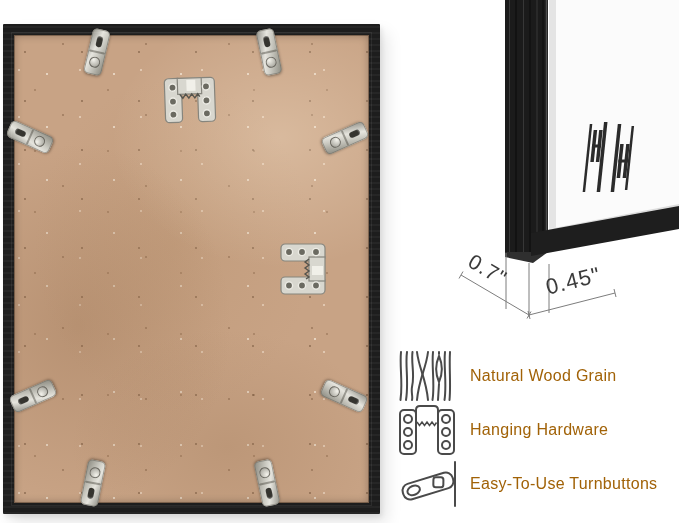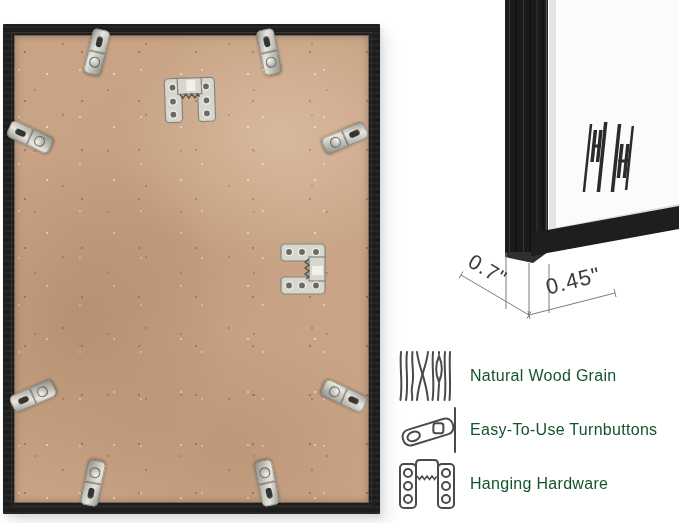--- a/index.html
+++ b/index.html
@@ -56,21 +56,21 @@
     background:radial-gradient(circle at 35% 30%,#f4f3ec,#b5b4ac 60%,#84837b);
     box-shadow:inset 0 0 0 1px rgba(90,88,80,.80);
   }
   .hanger{position:absolute;}
   
   .diagram{position:absolute;left:430px;top:0;width:249px;height:330px;}
   
   .features{position:absolute;left:398px;top:350px;width:276px;}
   .feature-row{display:flex;align-items:center;height:52px;margin-bottom:2px;}
   .feature-icon{width:64px;flex:0 0 64px;display:flex;align-items:center;}
-  .feature-label{margin-left:8px;font-size:16px;color:#14532d;letter-spacing:.3px;white-space:nowrap;}
+  .feature-label{margin-left:8px;font-size:16px;color:#a16207;letter-spacing:.3px;white-space:nowrap;}
   .dim-text{font-family:"Liberation Sans",sans-serif;fill:#3b3b3b;letter-spacing:1px;}
 </style>
 </head>
 <body>
 
 <div class="photo">
   <div class="board"></div>
 
   <div class="clip" style="left:85px;top:5px;transform:rotate(13deg);">
       <span class="slot"></span>
@@ -224,43 +224,43 @@
         <path d="M41,1 L41,3 M41,33 L40,49"></path>
         <path d="M47,1 C45.5,15 49,33 46.5,49"></path>
         <path d="M52,1 C51,16 53,34 51.5,49"></path>
       </svg>
     </div>
     <div class="feature-label">Natural Wood Grain</div>
   </div>
 
   <div class="feature-row">
     <div class="feature-icon">
-      <svg width="64" height="48" viewBox="0 0 64 48" fill="none" stroke="#4a4a4a" stroke-width="2">
-        <line x1="57" y1="2" x2="57" y2="46" stroke-linecap="round"></line>
-        <g transform="rotate(-17 30 26)">
-          <rect x="4" y="18" width="52" height="16" rx="7"></rect>
-          <ellipse cx="15" cy="26" rx="6.5" ry="4.5" transform="rotate(-6 15 26)"></ellipse>
-          <rect x="36" y="20.5" width="10" height="10" rx="2.5" transform="rotate(18 41 25.5)"></rect>
-        </g>
-      </svg>
-    </div>
-    <div class="feature-label">Easy-To-Use Turnbuttons</div>
-  </div>
-
-  <div class="feature-row">
-    <div class="feature-icon">
       <svg width="58" height="52" viewBox="0 0 58 52" fill="none" stroke="#4a4a4a" stroke-width="2">
         <rect x="2" y="6" width="16" height="44" rx="4"></rect>
         <rect x="40" y="6" width="16" height="44" rx="4"></rect>
         <path d="M18,22 V6 Q18,2 22,2 H36 Q40,2 40,6 V22"></path>
         <path d="M19,18 l2.5,3.5 l2.5,-3.5 l2.5,3.5 l2.5,-3.5 l2.5,3.5 l2.5,-3.5 l2.5,3.5 l2,-3" stroke-width="1.5"></path>
         <circle cx="10" cy="15" r="4"></circle>
           <circle cx="10" cy="28" r="4"></circle>
           <circle cx="10" cy="41" r="4"></circle>
         <circle cx="48" cy="15" r="4"></circle>
           <circle cx="48" cy="28" r="4"></circle>
           <circle cx="48" cy="41" r="4"></circle>
       </svg>
     </div>
     <div class="feature-label">Hanging Hardware</div>
   </div>
 
+  <div class="feature-row">
+    <div class="feature-icon">
+      <svg width="64" height="48" viewBox="0 0 64 48" fill="none" stroke="#4a4a4a" stroke-width="2">
+        <line x1="57" y1="2" x2="57" y2="46" stroke-linecap="round"></line>
+        <g transform="rotate(-17 30 26)">
+          <rect x="4" y="18" width="52" height="16" rx="7"></rect>
+          <ellipse cx="15" cy="26" rx="6.5" ry="4.5" transform="rotate(-6 15 26)"></ellipse>
+          <rect x="36" y="20.5" width="10" height="10" rx="2.5" transform="rotate(18 41 25.5)"></rect>
+        </g>
+      </svg>
+    </div>
+    <div class="feature-label">Easy-To-Use Turnbuttons</div>
+  </div>
+
 </div>
 
 </body></html>

